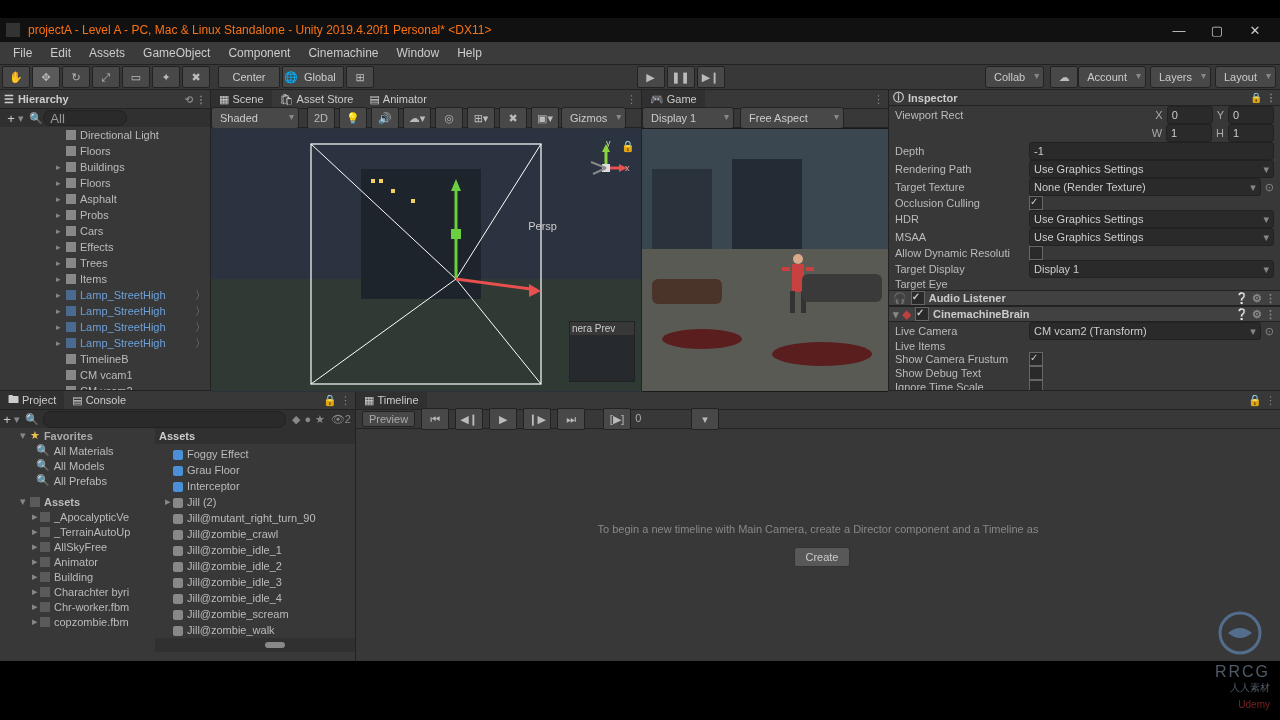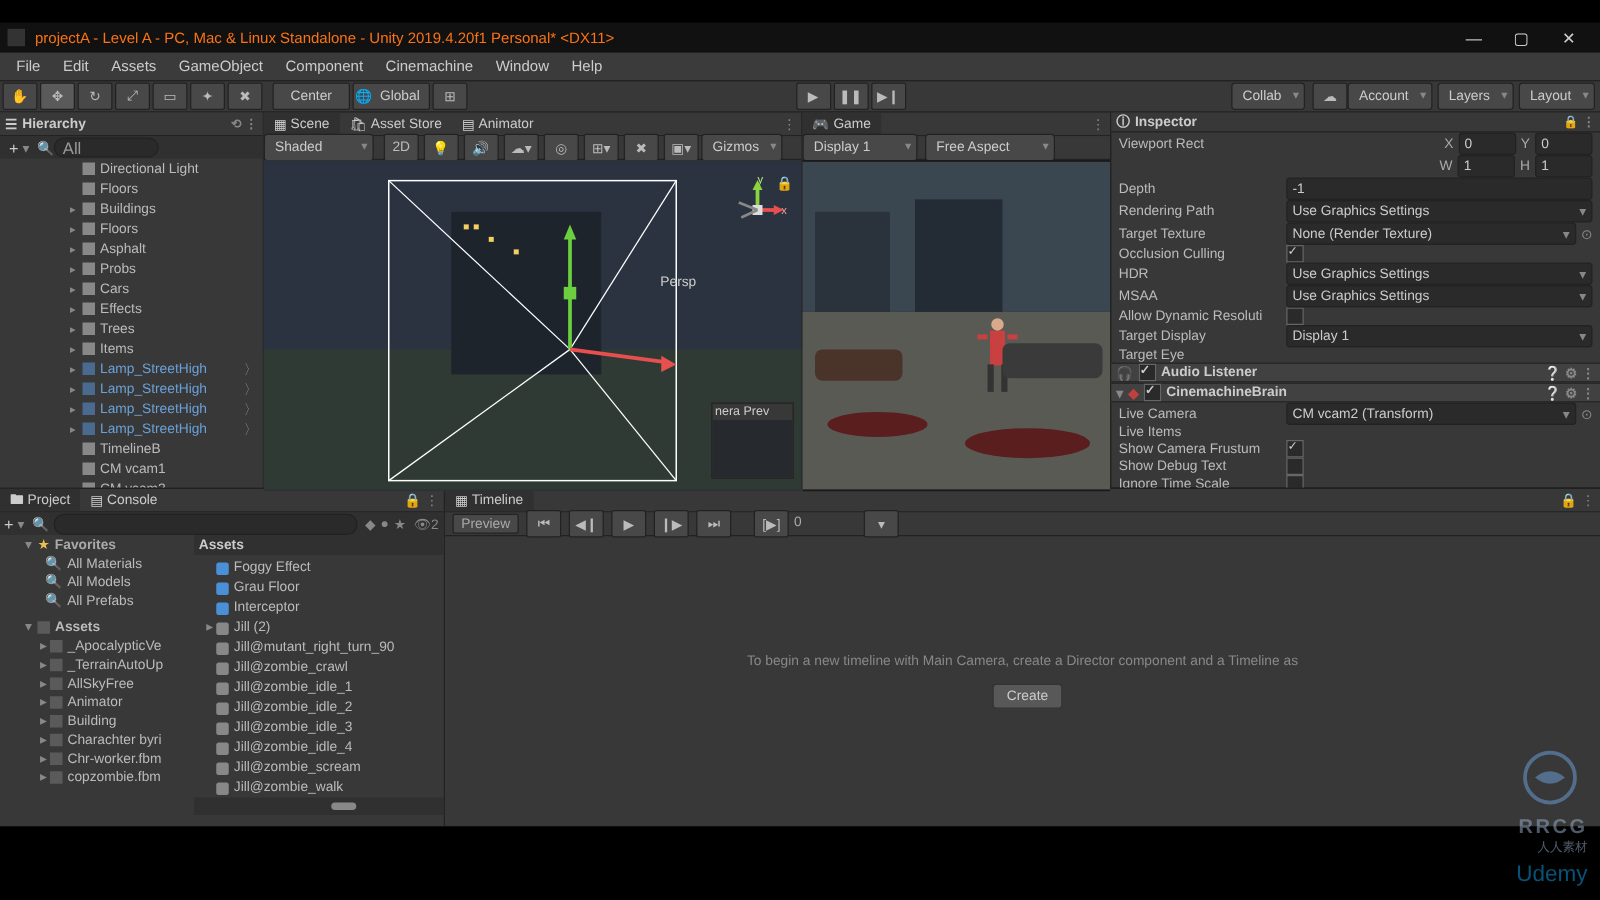--- a/index.html
+++ b/index.html
@@ -553,16 +553,16 @@
   </div>
 </div>
 
 <div style="height:22px;background:#000"></div>
 
 <div class="watermark">
   <svg width="60" height="50">
       <circle cx="30" cy="22" r="20" fill="none" stroke="#6ea4e0" stroke-width="3"></circle>
       <path d="M18 22 Q30 12 42 22 Q30 32 18 22" fill="#6ea4e0"></path>
     </svg>
-  <div style="font-size:16px;font-weight:bold;letter-spacing:2px">RRCG</div>
+  <div style="font-size:16px;font-weight:normal;letter-spacing:2px">RRCG</div>
   <div>人人素材</div>
-  <div style="font-size:18px;color:#0ea5e9;margin-top:4px">Udemy</div>
+  <div style="font-size:10px;color:#ef4444;margin-top:4px">Udemy</div>
 </div>
 
 </body></html>

